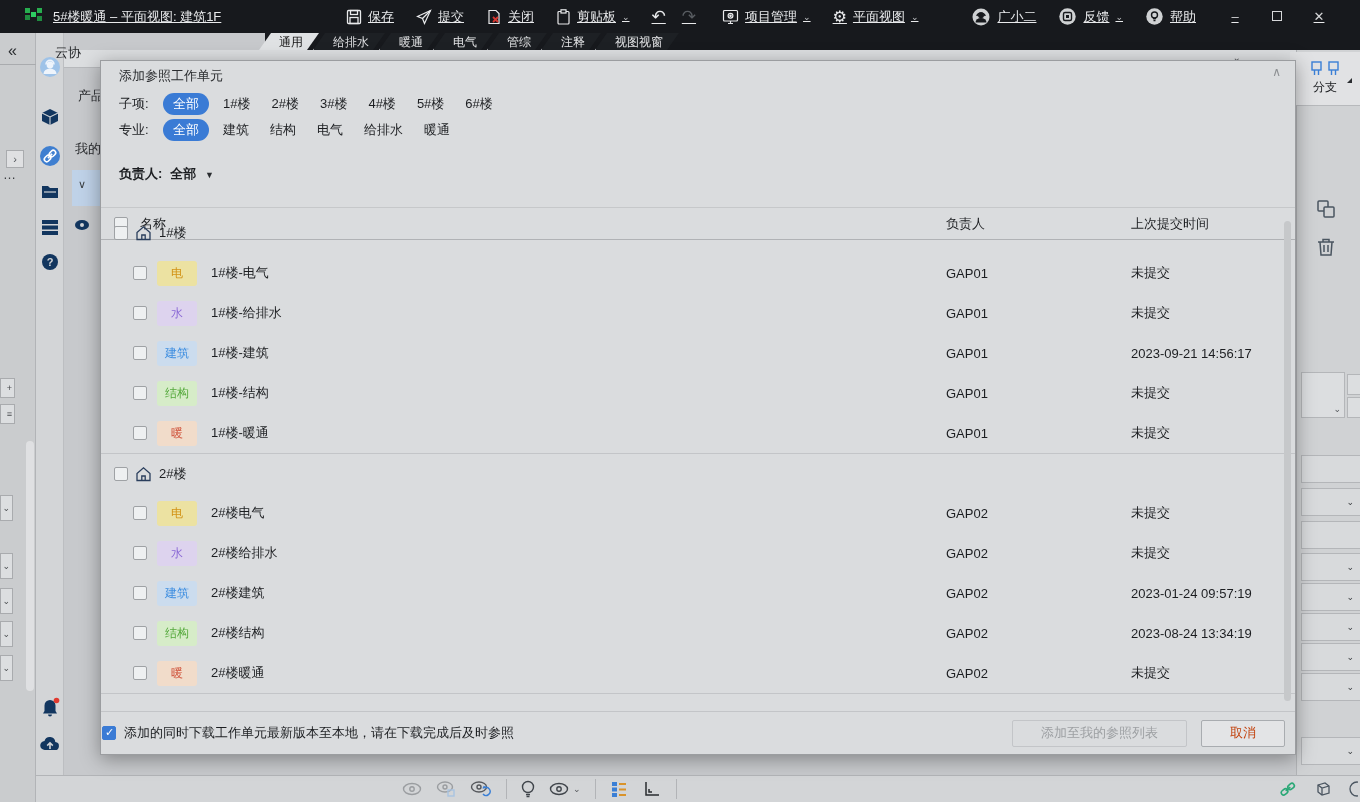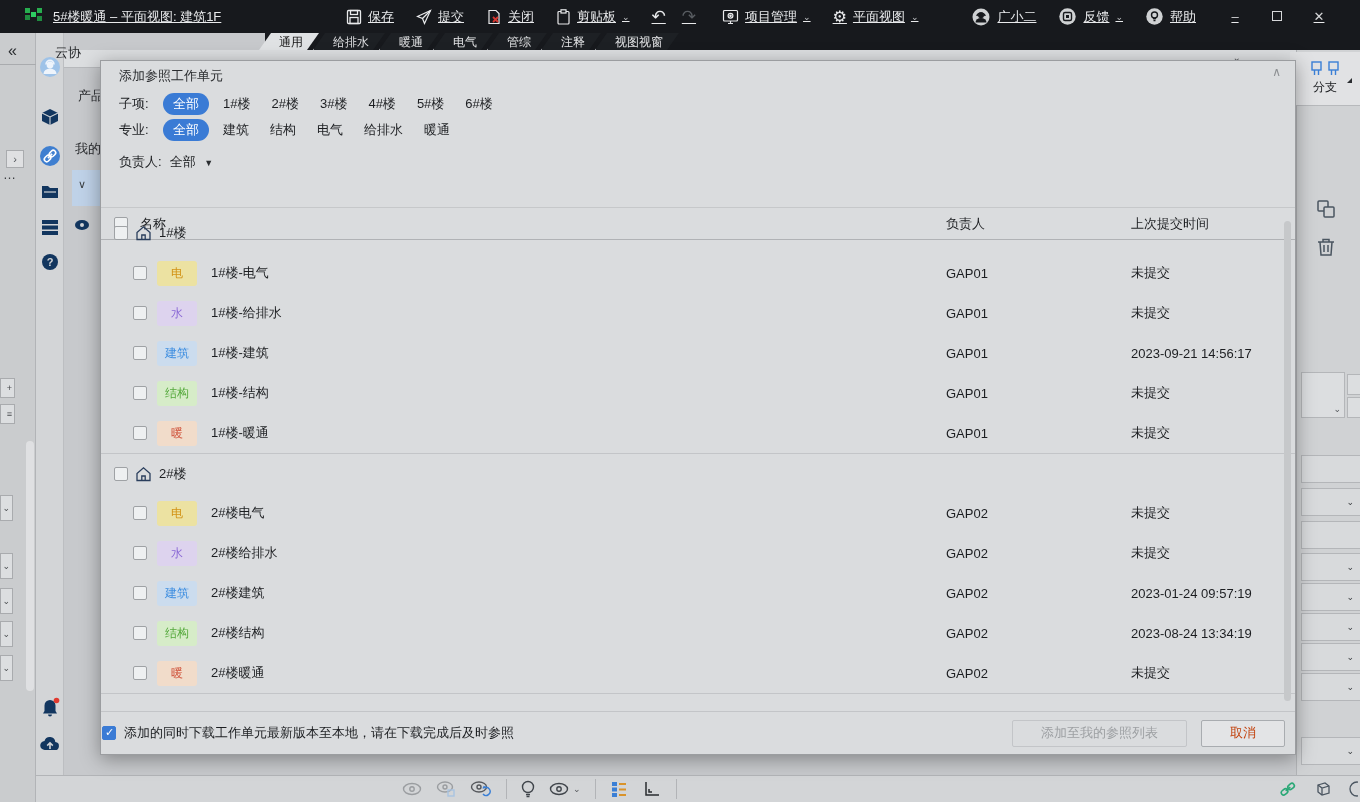--- a/index.html
+++ b/index.html
@@ -423,21 +423,21 @@
       <span class="f-label">专业:</span>
       <span class="pill on">全部</span>
       <span id="discipline-opts" style="display:flex;">
           <span class="f-opt">建筑</span>
           <span class="f-opt">结构</span>
           <span class="f-opt">电气</span>
           <span class="f-opt">给排水</span>
           <span class="f-opt">暖通</span>
         </span>
     </div>
-    <div class="f-row" style="margin-top:6px;">
+    <div class="f-row" style="margin-top:18px;font-weight:bold;">
       <span class="f-label wide">负责人:</span>
       <span class="owner-val">
         <span>全部</span>
         <span class="owner-caret">▼</span>
       </span>
     </div>
   </div>
 
   <div class="thead">
     <span class="cbx"></span>

